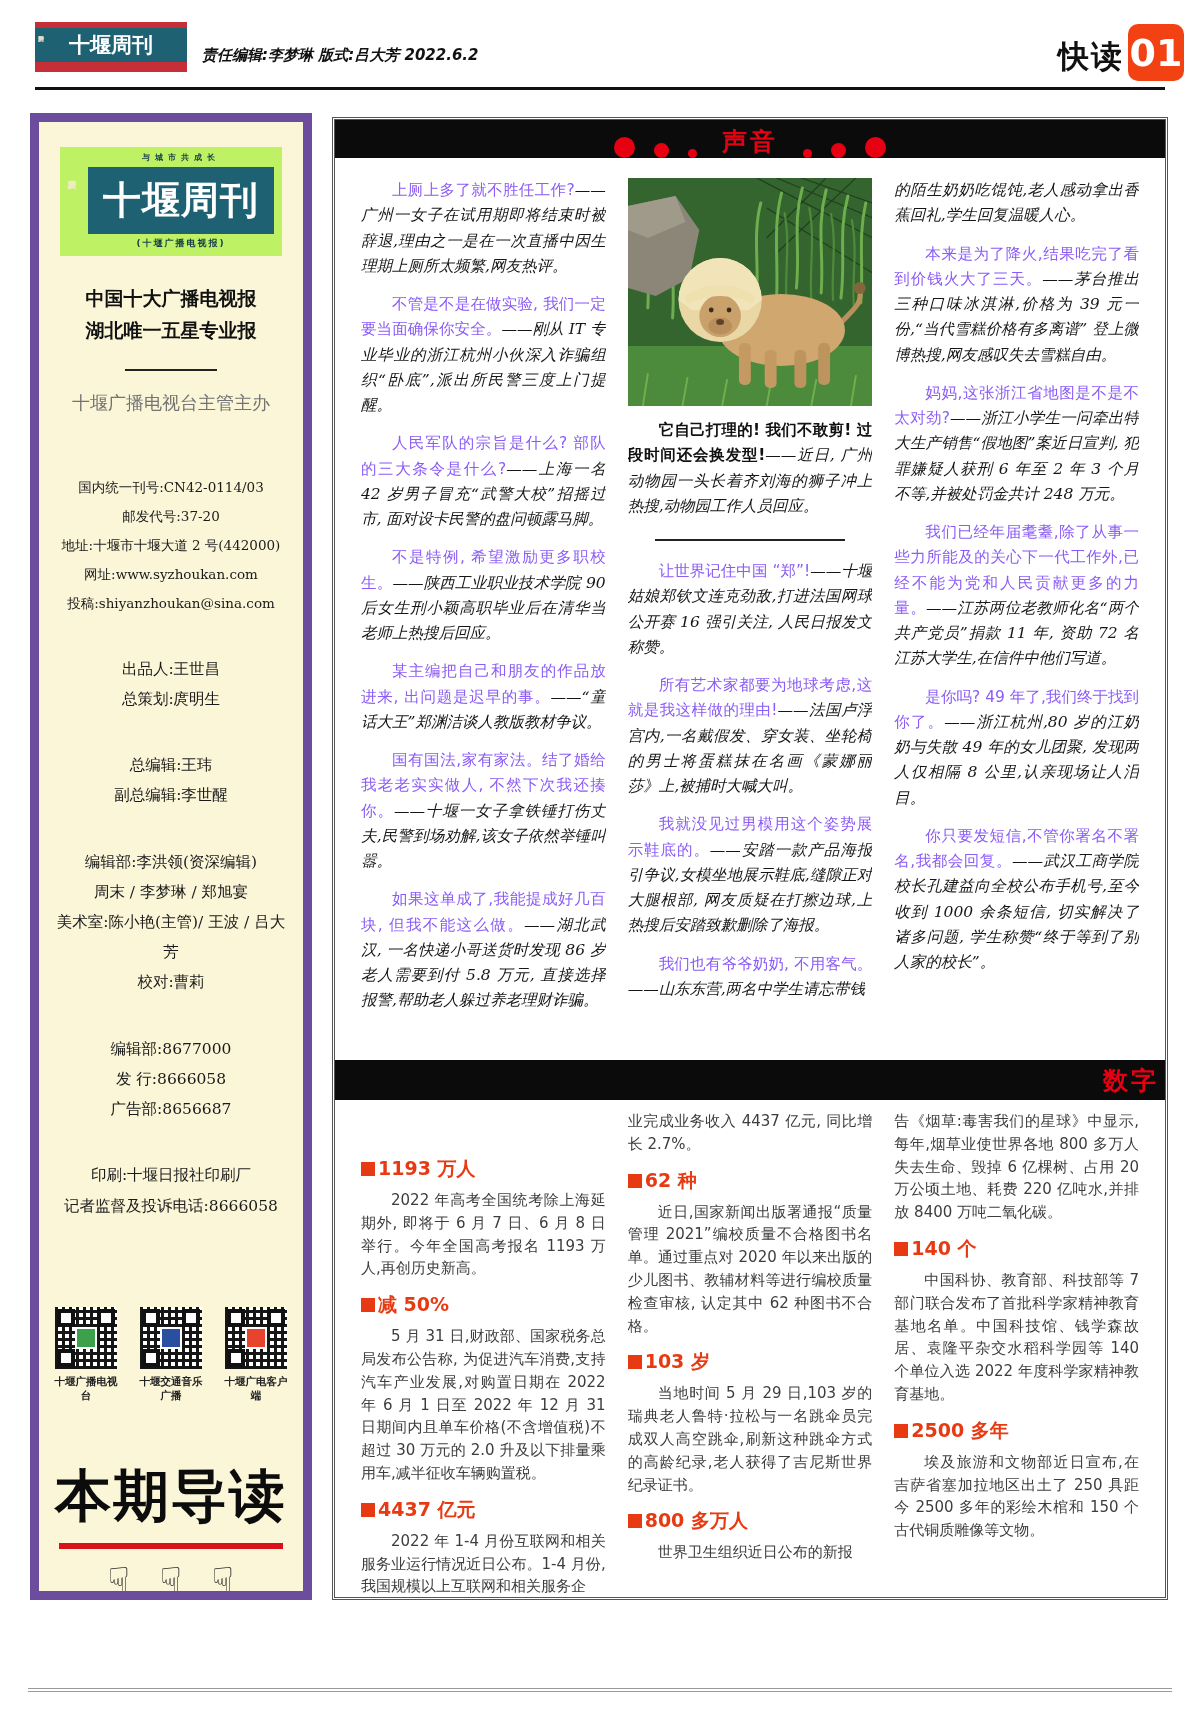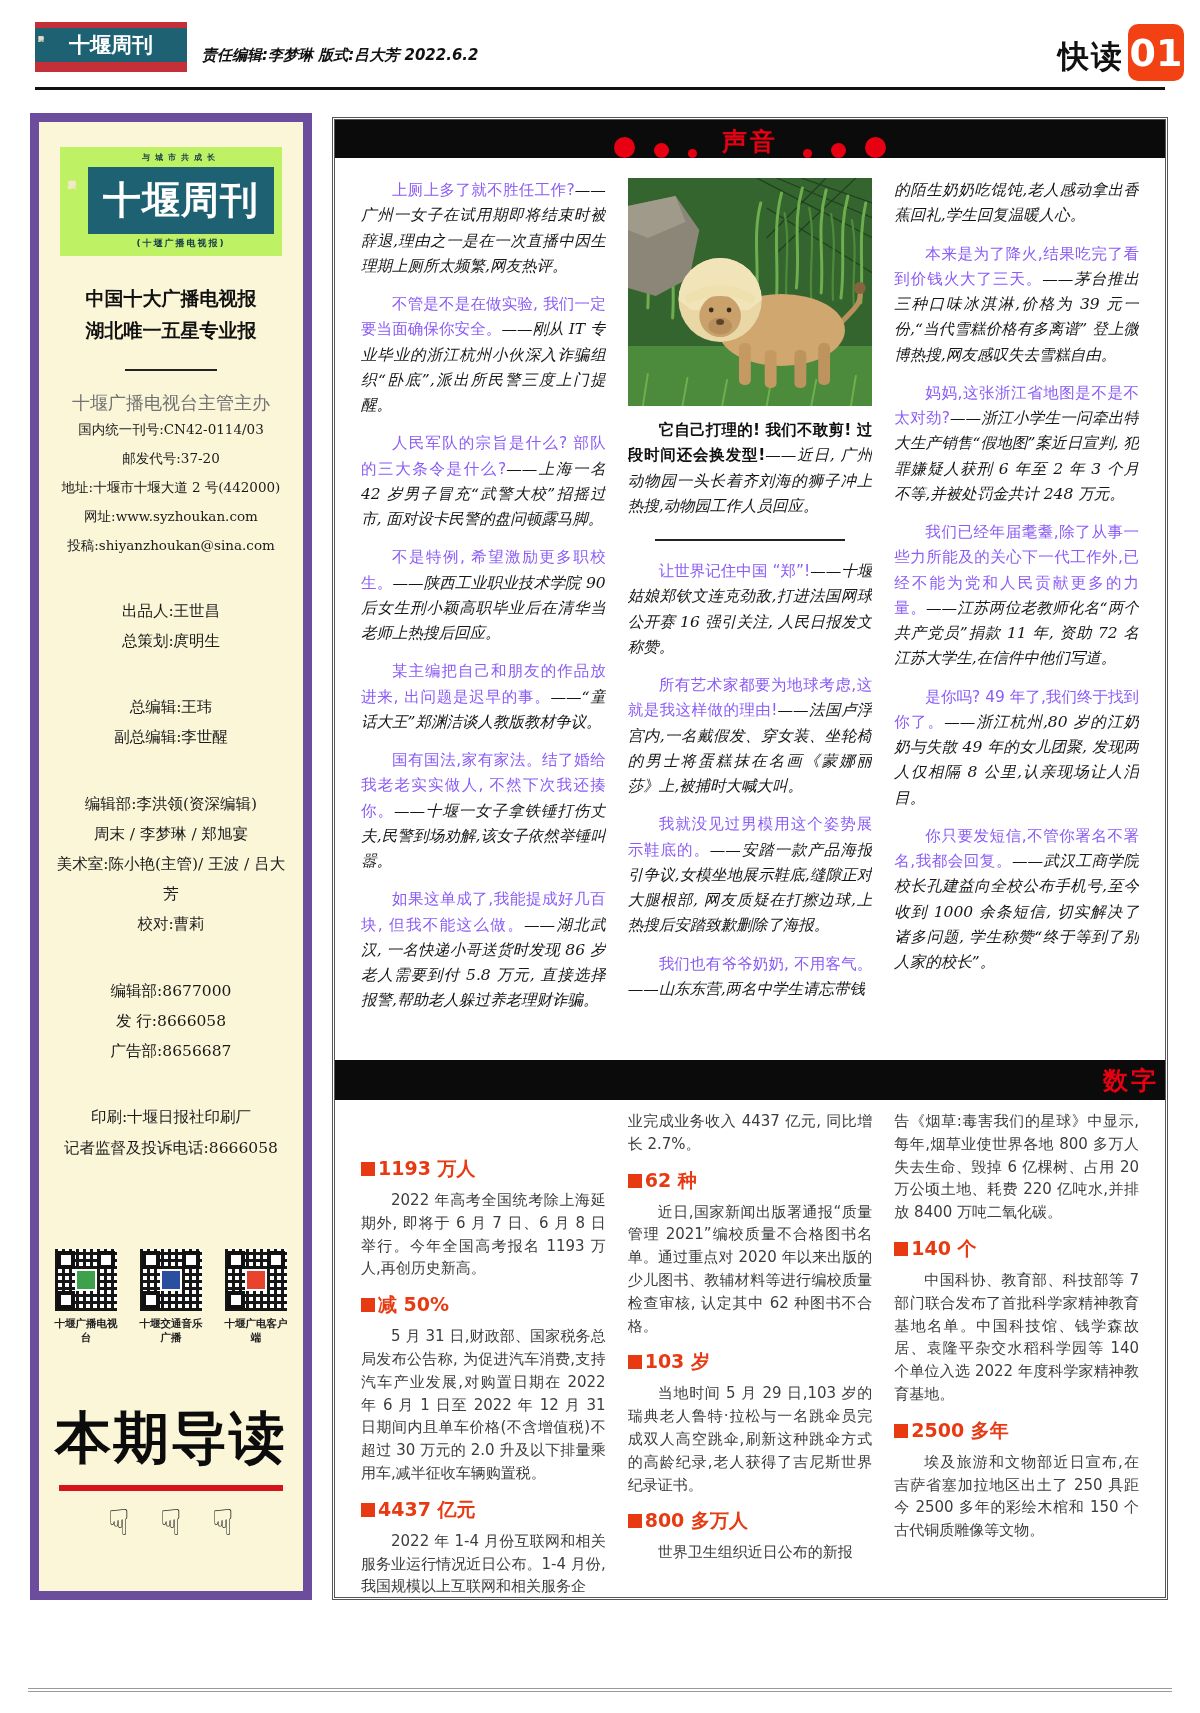--- a/index.html
+++ b/index.html
@@ -25,21 +25,21 @@
   .mast{width:222px;margin:5px auto 0;background:#bef264;position:relative;padding:5px 8px 6px 28px;box-sizing:border-box;}
   .mast .slogan{color:#143c49;font-size:8px;font-weight:bold;letter-spacing:5px;text-align:center;line-height:12px;}
   .mast .mband{background:#1d6173;margin-top:3px;padding:8px 2px;text-align:center;color:#fff;
     font-family:"DejaVu Serif","Liberation Serif",serif;font-weight:bold;font-size:38px;letter-spacing:1px;}
   .mast .msub{color:#143c49;font-size:9px;font-weight:bold;text-align:center;margin-top:3px;letter-spacing:2px;}
   .mast .mside{position:absolute;left:6px;top:26px;writing-mode:vertical-rl;color:#f4e9cf;font-size:9px;line-height:1.1;
     font-family:"DejaVu Serif","Liberation Serif",serif;}
   .honors{margin-top:26px;text-align:center;font-size:19px;font-weight:bold;color:#111;line-height:1.7;}
   .sep-line{width:92px;margin:22px auto 20px;border-top:2px solid #222;}
   .organizer{text-align:center;font-size:18px;color:#737373;font-family:"DejaVu Serif","Liberation Serif",serif;}
-  .pubinfo{text-align:center;font-size:13.5px;line-height:2.15;color:#1a1a1a;
+  .pubinfo{margin-top:58px;text-align:center;font-size:13.5px;line-height:2.15;color:#1a1a1a;
     font-family:"DejaVu Serif","Liberation Serif",serif;}
   .staffblock{margin-top:36px;text-align:center;font-size:15.5px;line-height:1.95;color:#1a1a1a;
     font-family:"DejaVu Serif","Liberation Serif",serif;}
   .qr-row{margin-top:86px;display:flex;justify-content:center;gap:15px;}
   .qr-cell{width:70px;text-align:center;}
   .qr{width:62px;height:62px;margin:0 auto;position:relative;background:#fff;
     background-image:repeating-linear-gradient(0deg,#161616 0 3px,transparent 3px 7px),
       repeating-linear-gradient(90deg,#161616 0 3px,transparent 3px 7px);}
   .qr::before{content:"";position:absolute;left:2px;top:2px;width:10px;height:10px;border:4px solid #111;background:#fff;}
   .qr::after{content:"";position:absolute;right:2px;top:2px;width:10px;height:10px;border:4px solid #111;background:#fff;}

